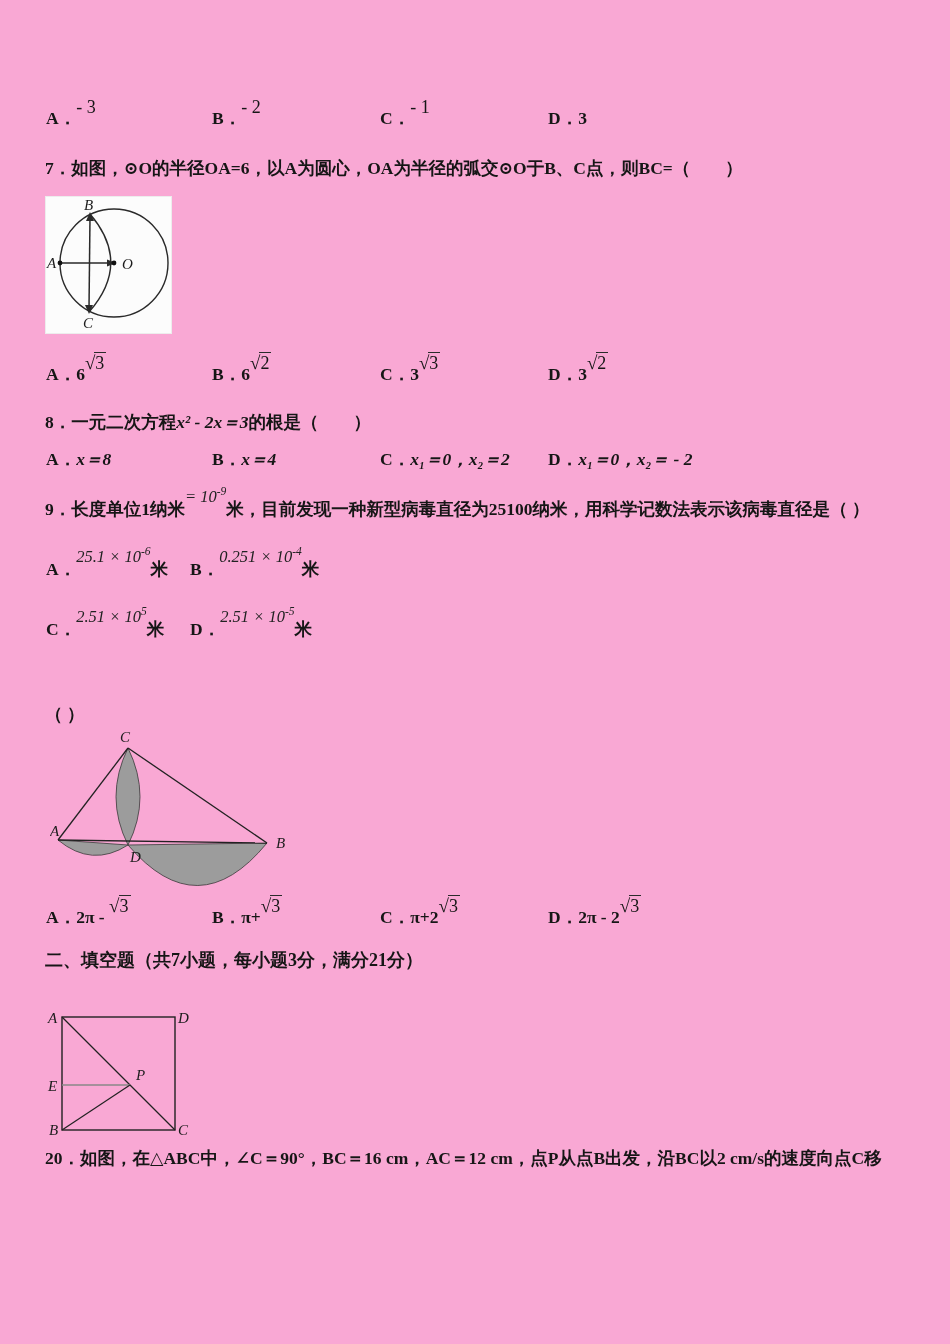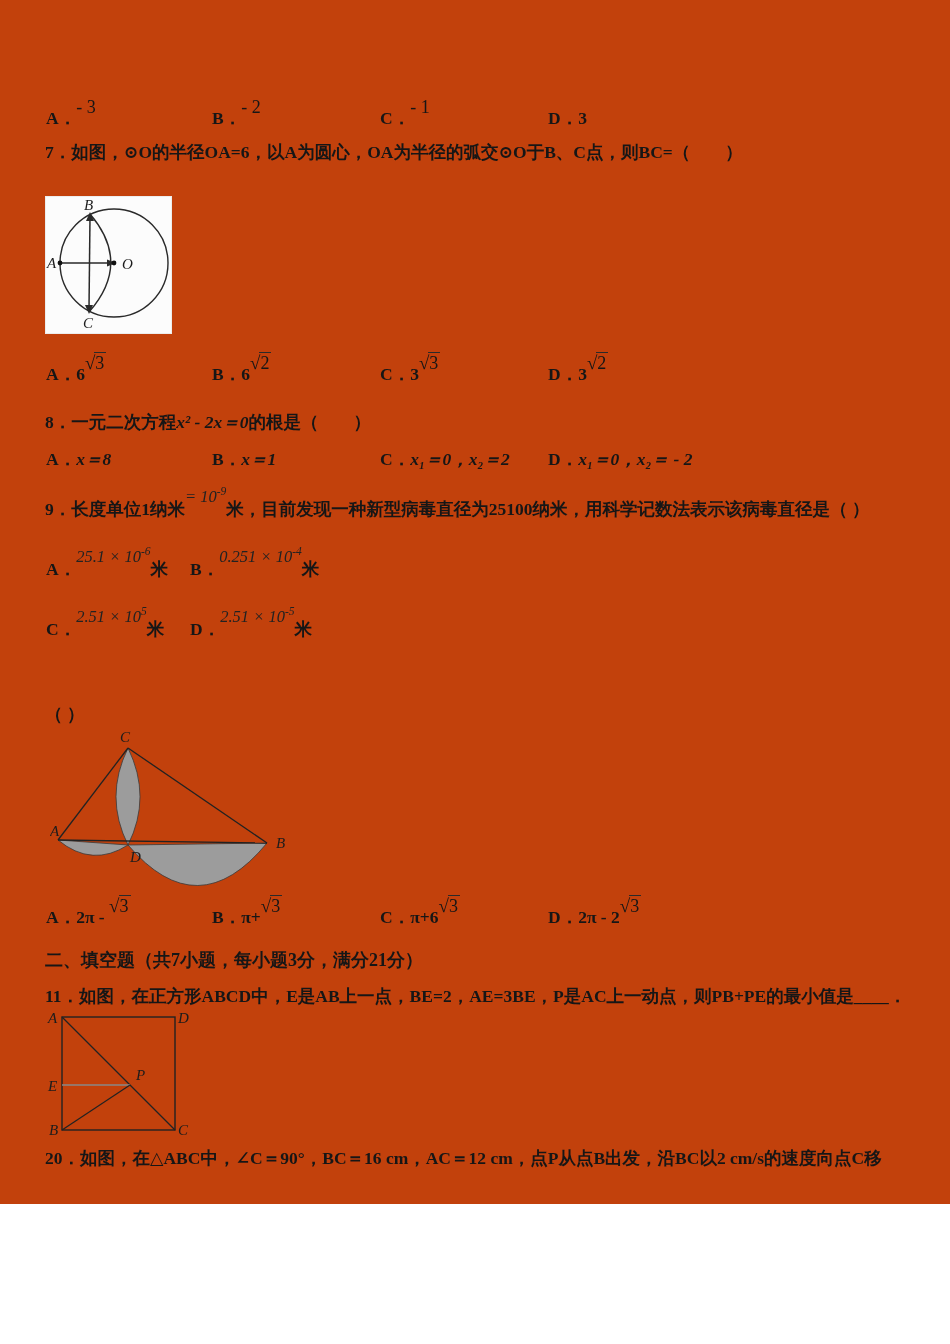--- a/index.html
+++ b/index.html
@@ -1,16 +1,16 @@
 <!DOCTYPE html>
 <html><head>
 <meta charset="utf-8">
 <style>
   html,body{margin:0;padding:0;background:#ffffff;}
-  .page{position:relative;width:950px;height:1204px;background:#c2410c;overflow:hidden;
+  .page{position:relative;width:950px;height:1344px;background:#f9a8d4;overflow:hidden;
         font-family:"Liberation Serif","DejaVu Serif",serif;color:#161616;}
   .line{position:absolute;white-space:nowrap;font-weight:700;font-size:17.5px;line-height:24px;}
   .row{position:absolute;left:0;width:100%;height:0;}
   .opt{position:absolute;white-space:nowrap;font-weight:700;font-size:17.5px;line-height:24px;}
   .lbl{font-weight:700;}
   .val{font-weight:700;}
   .raised{display:inline-block;position:relative;top:-11px;font-weight:400;font-size:18px;}
   .rad-sign{font-weight:400;font-size:19px;letter-spacing:-1px;}
   .rad-val{border-top:1.6px solid #2a2a2a;padding:0 2px 0 1px;font-weight:400;}
   .mathit{font-style:italic;font-weight:600;}
@@ -28,21 +28,21 @@
 
 <div class="page">
 
   <div class="row" style="top:106px">
     <span class="opt" style="left:46px"><span class="lbl">A．</span><span class="raised">- 3</span></span>
     <span class="opt" style="left:212px"><span class="lbl">B．</span><span class="raised">- 2</span></span>
     <span class="opt" style="left:380px"><span class="lbl">C．</span><span class="raised">- 1</span></span>
     <span class="opt" style="left:548px"><span class="lbl">D．</span><span class="val">3</span></span>
   </div>
 
-  <div class="line" style="left:45px;top:140px"><span>7．</span><span>如图，⊙O的半径OA=6，以A为圆心，OA为半径的弧交⊙O于B、C点，则BC=（　　）</span></div>
+  <div class="line" style="left:45px;top:156px"><span>7．</span><span>如图，⊙O的半径OA=6，以A为圆心，OA为半径的弧交⊙O于B、C点，则BC=（　　）</span></div>
 
   <div class="fig fig1-box" style="left:45px;top:196px">
     <svg width="125" height="136" viewBox="0 0 125 136">
       <circle cx="68" cy="66" r="54" fill="none" stroke="#2a2a2a" stroke-width="1.4"></circle>
       <path d="M44,17 Q86,66 43,115" fill="none" stroke="#2a2a2a" stroke-width="1.4"></path>
       <line x1="14" y1="66" x2="64" y2="66" stroke="#2a2a2a" stroke-width="1.5"></line>
       <polygon points="70,66 61,62.5 61,69.5" fill="#2a2a2a"></polygon>
       <line x1="44" y1="20" x2="43" y2="112" stroke="#2a2a2a" stroke-width="1.5"></line>
       <polygon points="44,15 40,24 48,24" fill="#2a2a2a"></polygon>
       <polygon points="43,117 39,108 47,108" fill="#2a2a2a"></polygon>
@@ -55,25 +55,25 @@
     </svg>
   </div>
 
   <div class="row" style="top:362px">
     <span class="opt" style="left:46px"><span class="lbl">A．</span><span class="val">6</span><span class="raised"><span class="rad-sign">√</span><span class="rad-val">3</span></span></span>
     <span class="opt" style="left:212px"><span class="lbl">B．</span><span class="val">6</span><span class="raised"><span class="rad-sign">√</span><span class="rad-val">2</span></span></span>
     <span class="opt" style="left:380px"><span class="lbl">C．</span><span class="val">3</span><span class="raised"><span class="rad-sign">√</span><span class="rad-val">3</span></span></span>
     <span class="opt" style="left:548px"><span class="lbl">D．</span><span class="val">3</span><span class="raised"><span class="rad-sign">√</span><span class="rad-val">2</span></span></span>
   </div>
 
-  <div class="line" style="left:45px;top:410px"><span>8．</span><span>一元二次方程</span><span class="mathit">x² - 2x＝0</span><span>的根是（　　）</span></div>
+  <div class="line" style="left:45px;top:410px"><span>8．</span><span>一元二次方程</span><span class="mathit">x² - 2x＝3</span><span>的根是（　　）</span></div>
 
   <div class="row" style="top:447px">
     <span class="opt" style="left:46px"><span class="lbl">A．</span><span class="mathit">x＝8</span></span>
-    <span class="opt" style="left:212px"><span class="lbl">B．</span><span class="mathit">x＝1</span></span>
+    <span class="opt" style="left:212px"><span class="lbl">B．</span><span class="mathit">x＝4</span></span>
     <span class="opt" style="left:380px"><span class="lbl">C．</span><span class="mathit">x₁＝0，x₂＝2</span></span>
     <span class="opt" style="left:548px"><span class="lbl">D．</span><span class="mathit">x₁＝0，x₂＝ - 2</span></span>
   </div>
 
   <div class="line" style="left:45px;top:492px"><span>9．</span><span>长度单位1纳米</span><span class="fsup"><span>= 10</span><sup>-9</sup></span><span>米，目前发现一种新型病毒直径为25100纳米，用科学记数法表示该病毒直径是（ ）</span></div>
 
   <div class="row" style="top:552px">
     <span class="opt" style="left:46px"><span class="lbl">A．</span><span class="fsup"><span>25.1 × 10</span><sup>-6</sup></span><span class="unit">米</span></span>
     <span class="opt" style="left:190px"><span class="lbl">B．</span><span class="fsup"><span>0.251 × 10</span><sup>-4</sup></span><span class="unit">米</span></span>
   </div>
@@ -95,27 +95,26 @@
       <text class="flabel" x="70" y="15">C</text>
       <text class="flabel" x="0" y="109">A</text>
       <text class="flabel" x="226" y="121">B</text>
       <text class="flabel" x="80" y="135">D</text>
     </svg>
   </div>
 
   <div class="row" style="top:905px">
     <span class="opt" style="left:46px"><span class="lbl">A．</span><span class="val">2π - </span><span class="raised"><span class="rad-sign">√</span><span class="rad-val">3</span></span></span>
     <span class="opt" style="left:212px"><span class="lbl">B．</span><span class="val">π+</span><span class="raised"><span class="rad-sign">√</span><span class="rad-val">3</span></span></span>
-    <span class="opt" style="left:380px"><span class="lbl">C．</span><span class="val">π+6</span><span class="raised"><span class="rad-sign">√</span><span class="rad-val">3</span></span></span>
+    <span class="opt" style="left:380px"><span class="lbl">C．</span><span class="val">π+2</span><span class="raised"><span class="rad-sign">√</span><span class="rad-val">3</span></span></span>
     <span class="opt" style="left:548px"><span class="lbl">D．</span><span class="val">2π - 2</span><span class="raised"><span class="rad-sign">√</span><span class="rad-val">3</span></span></span>
   </div>
 
   <div class="line sec-title" style="left:45px;top:948px">二、填空题（共7小题，每小题3分，满分21分）</div>
 
-  <div class="line" style="left:45px;top:984px"><span>11．</span><span>如图，在正方形ABCD中，E是AB上一点，BE=2，AE=3BE，P是AC上一动点，则PB+PE的最小值是____．</span></div>
 
   <div class="fig" style="left:40px;top:1006px">
     <svg width="150" height="132" viewBox="0 0 150 132">
       <rect x="22" y="11" width="113" height="113" fill="none" stroke="#222" stroke-width="1.4"></rect>
       <line x1="22" y1="11" x2="135" y2="124" stroke="#222" stroke-width="1.2"></line>
       <line x1="22" y1="79" x2="90" y2="79" stroke="#888" stroke-width="1.6"></line>
       <line x1="22" y1="124" x2="90" y2="79" stroke="#222" stroke-width="1.2"></line>
       <text class="flabel" x="8" y="17">A</text>
       <text class="flabel" x="138" y="17">D</text>
       <text class="flabel" x="8" y="85">E</text>

